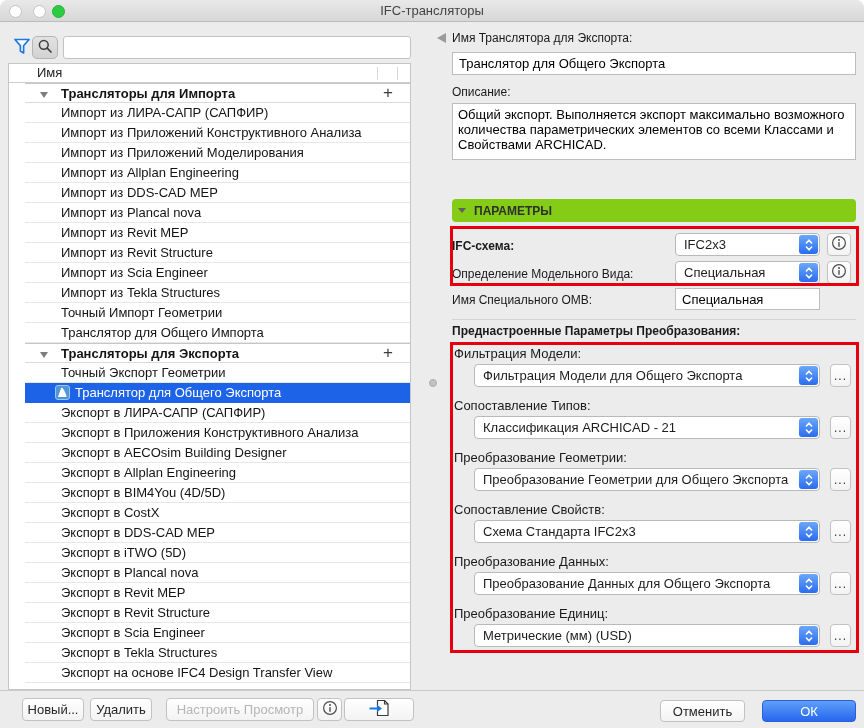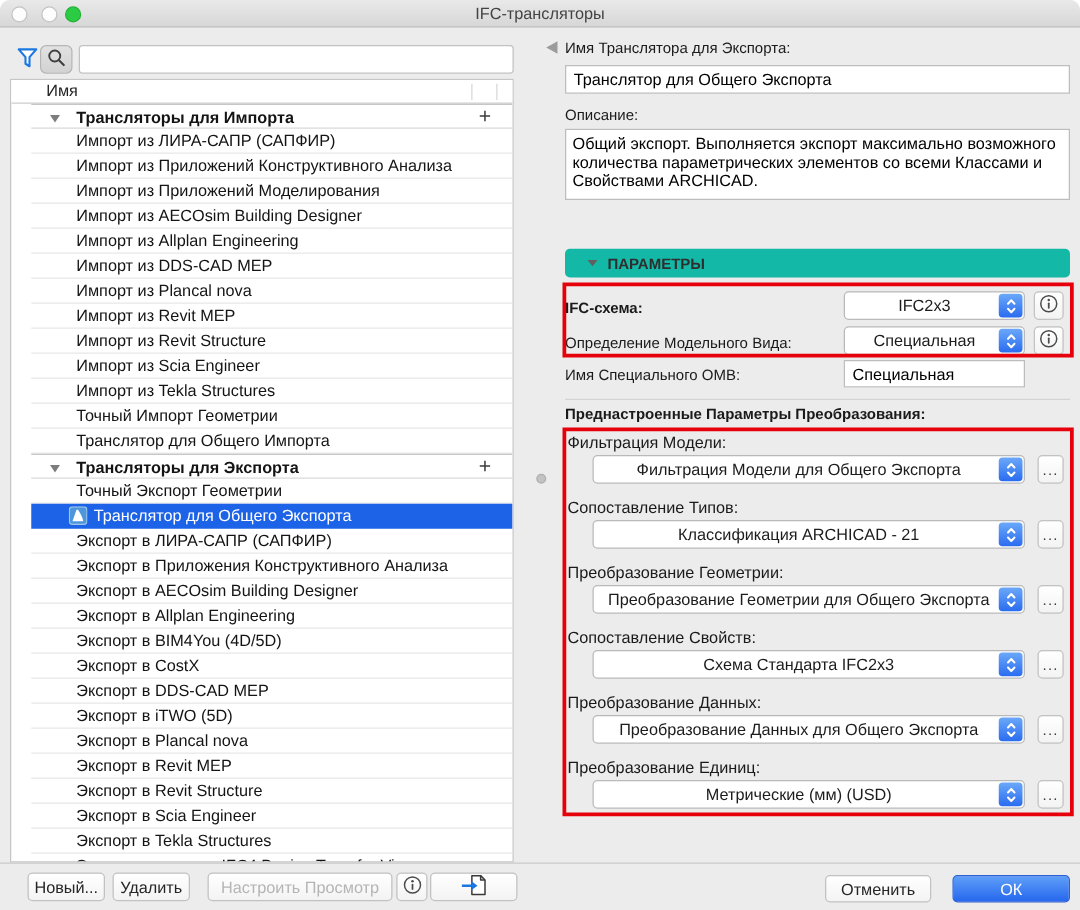--- a/index.html
+++ b/index.html
@@ -60,26 +60,26 @@
   .split-dot { position:absolute; left:429px; top:379px; width:8px; height:8px; border-radius:50%;
     background:#c2c2c2; border:1px solid #adadad; }
 
   
   .rp-label { position:absolute; left:452px; font-size:12px; color:#1a1a1a; }
   .field { border:1px solid #bdbdbd; background:#fff; font:inherit; padding:2px 6px; outline:none; }
   .name-input { position:absolute; left:452px; top:52px; width:404px; height:23px; }
   .desc-area { position:absolute; left:452px; top:103px; width:404px; height:57px; resize:none;
     font-size:13px; line-height:15px; padding:3px 5px; }
 
-  .param-bar { position:absolute; left:452px; top:199px; width:404px; height:23px; background:#14b8a6;
-    border-radius:4px; display:flex; align-items:center; padding-left:18px; font-size:12px; font-weight:bold; color:#2e2e2e; }
+  .param-bar { position:absolute; left:452px; top:199px; width:404px; height:23px; background:#84cc16;
+    border-radius:4px; display:flex; align-items:center; padding-left:6px; font-size:12px; font-weight:bold; color:#2e2e2e; }
   .param-bar .disc { width:0; height:0; border-left:4px solid transparent; border-right:4px solid transparent;
     border-top:5.5px solid #5f5f5f; margin-right:8px; }
 
-  .popup { position:absolute; height:23px; background:#fff; border:1px solid #b9b9b9; border-radius:4px; cursor:default;text-align:center; }
+  .popup { position:absolute; height:23px; background:#fff; border:1px solid #b9b9b9; border-radius:4px; cursor:default; }
   .popup .popup-text { position:absolute; left:8px; top:3px; right:24px; font-size:13px; color:#1c1c1c;
     white-space:nowrap; overflow:hidden; }
   .popup .popup-cap { position:absolute; top:1px; bottom:1px; right:1px; width:19px; border-radius:3px;
     background:linear-gradient(#6ba8f9,#2a6cf0); display:flex; align-items:center; justify-content:center; }
 
   .mini-btn { position:absolute; height:23px; background:linear-gradient(#ffffff,#f3f3f3); border:1px solid #c2c2c2;
     border-radius:4px; display:flex; align-items:center; justify-content:center; font:inherit; color:#3a3a3a; }
 
   .popup-scheme { left:675px; top:233px; width:145px; }
   .info-scheme  { left:827px; top:233px; width:24px; }
@@ -147,24 +147,20 @@
         <div class="row">
 
       <span>Импорт из Приложений Конструктивного Анализа</span>
     </div>
         <div class="row">
 
       <span>Импорт из Приложений Моделирования</span>
     </div>
         <div class="row">
 
-      <span>Импорт из AECOsim Building Designer</span>
-    </div>
-        <div class="row">
-
       <span>Импорт из Allplan Engineering</span>
     </div>
         <div class="row">
 
       <span>Импорт из DDS-CAD MEP</span>
     </div>
         <div class="row">
 
       <span>Импорт из Plancal nova</span>
     </div>

